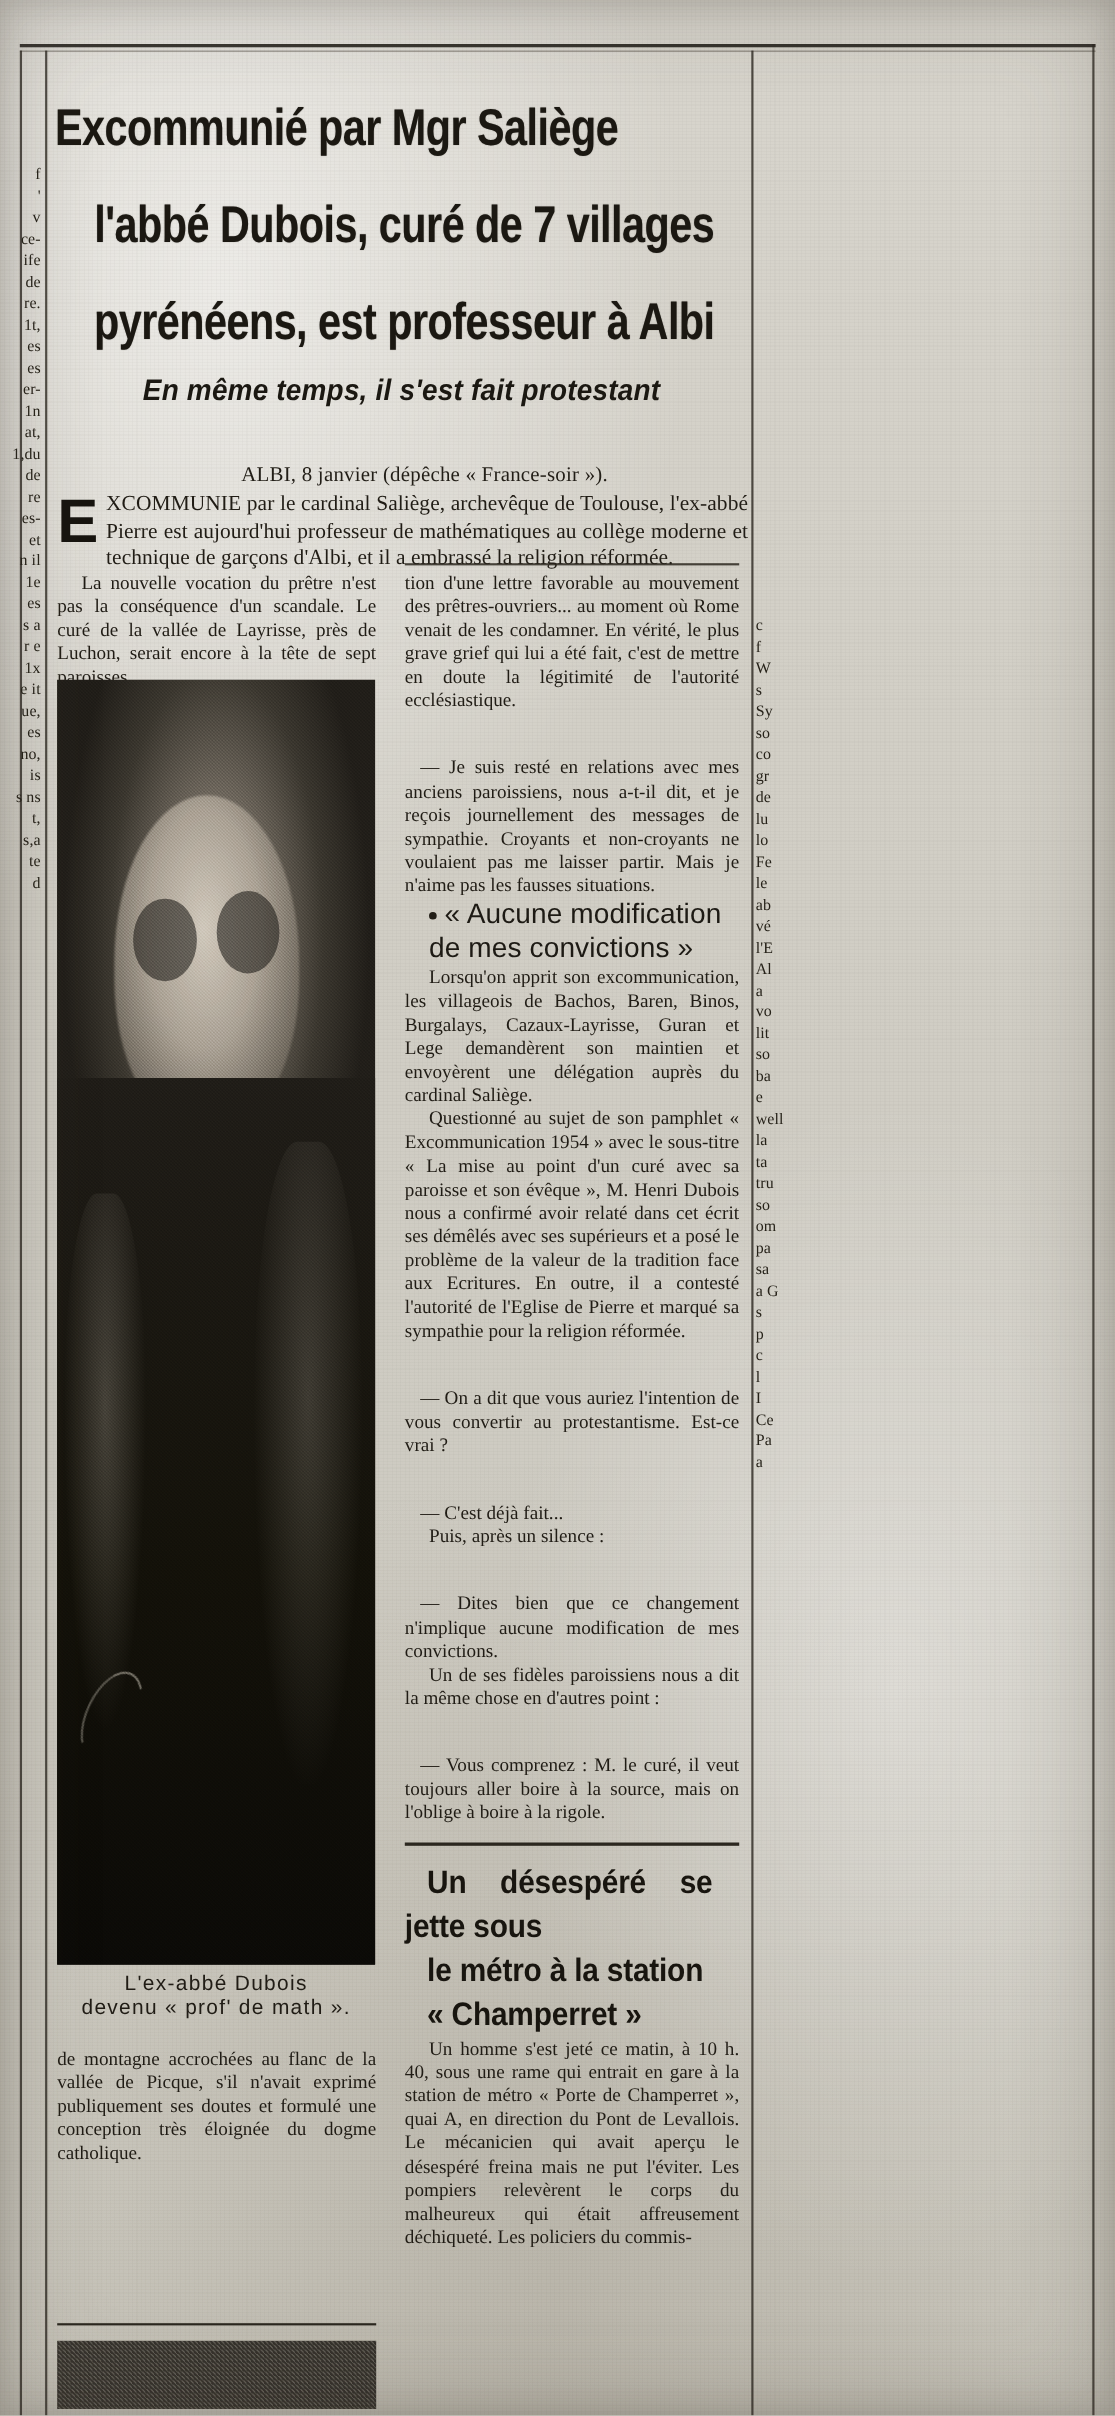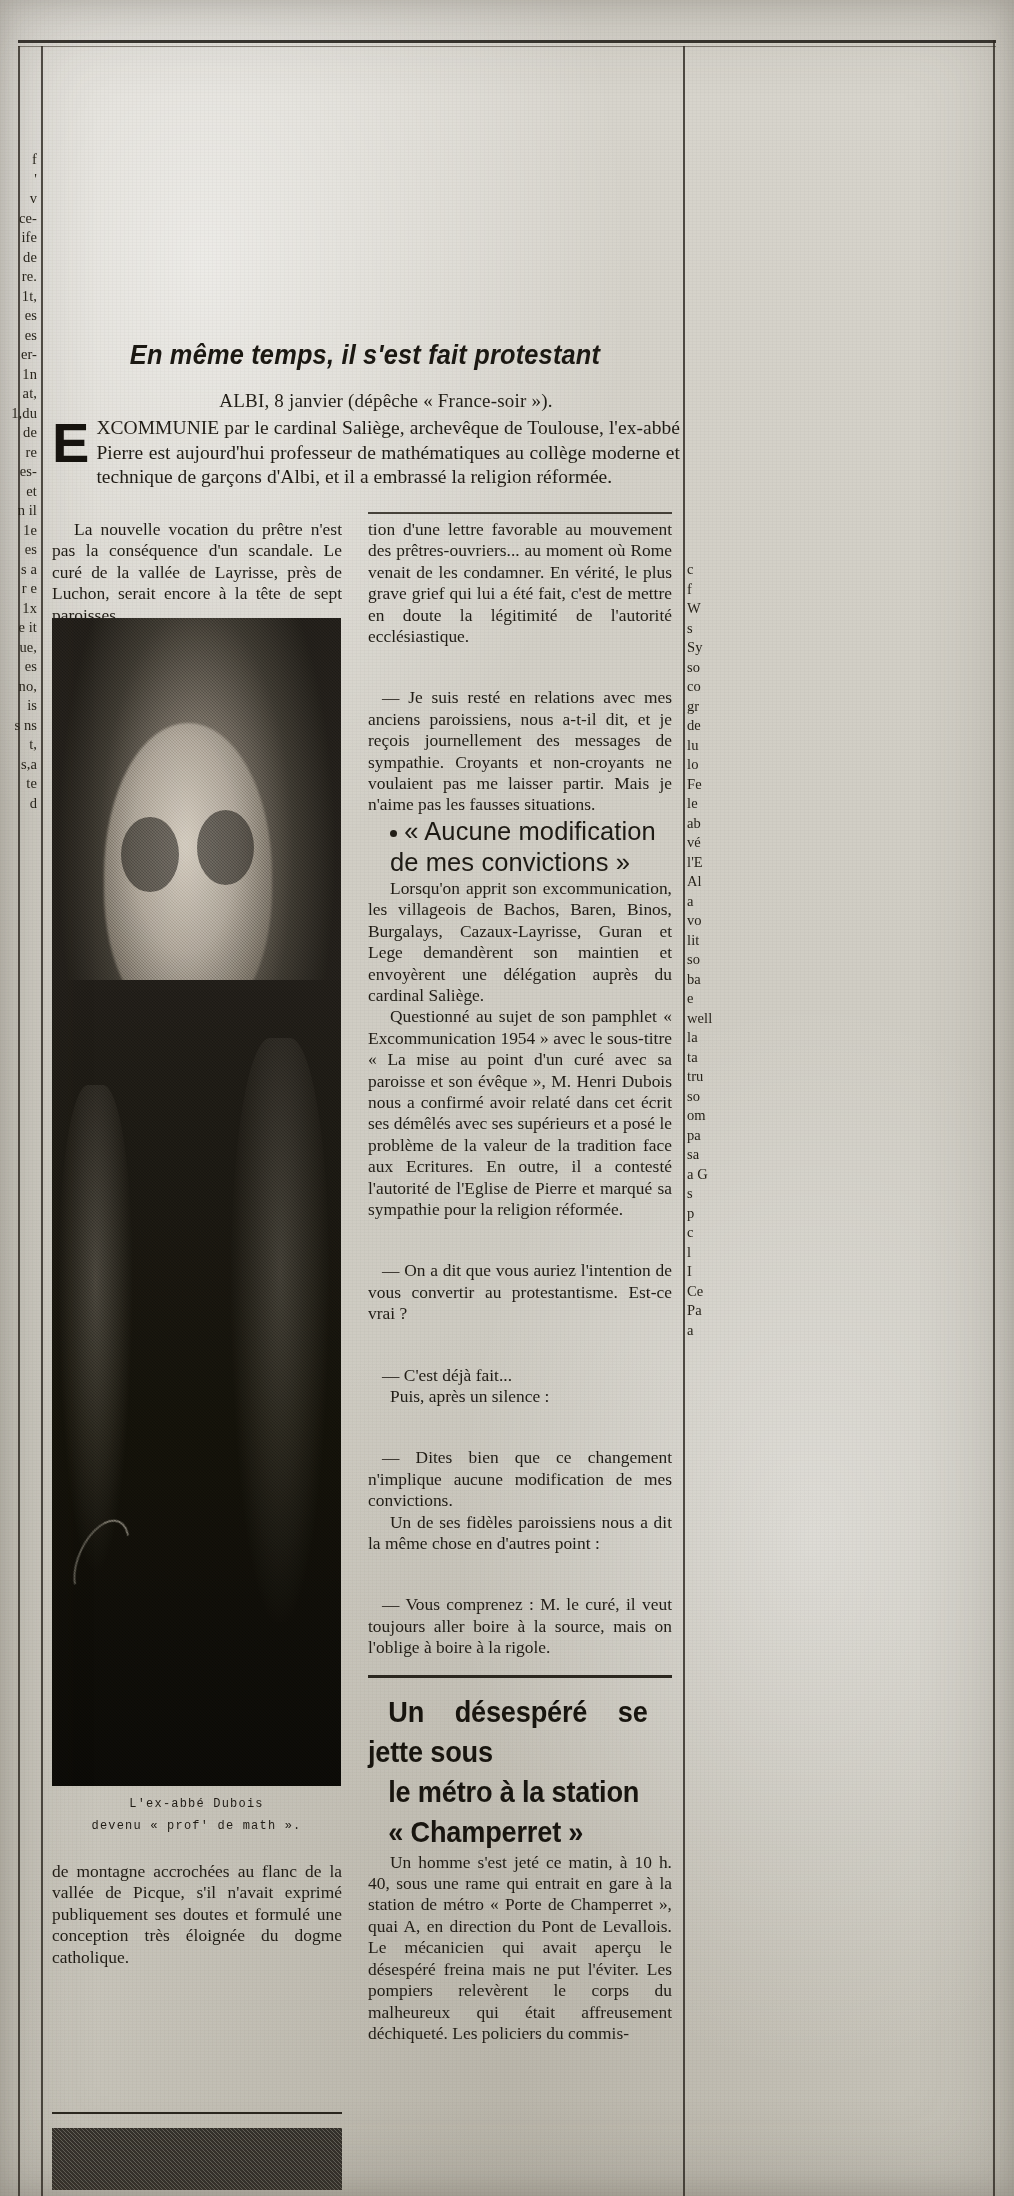--- a/index.html
+++ b/index.html
@@ -46,21 +46,21 @@
     text-shadow:0 0 1px rgba(25,22,16,.5);}
   .hl-line.c2{text-align:center;transform-origin:center center;margin-left:-12%;}
   .hl-line.c3{text-align:center;transform-origin:center center;margin-left:-12%;}
 
   .subhead{position:absolute;left:50px;top:338px;width:630px;text-align:center;
     font-family:"Liberation Sans",sans-serif;font-style:italic;font-weight:700;
     font-size:27px;line-height:34px;color:#1b1812;letter-spacing:.2px;
     transform:scaleX(.94);}
 
   
-  .lead{position:absolute;left:52px;top:388px;width:628px;}
+  .lead{position:absolute;left:52px;top:419px;width:628px;}
   .dateline{text-align:center;font-size:19px;line-height:26px;color:#221e17;
     letter-spacing:.2px;padding-left:40px;}
   .lead-body{position:relative;font-size:19.5px;line-height:24.5px;color:#201c15;
     text-align:justify;letter-spacing:.05px;margin-top:2px;}
   .dropcap{float:left;font-family:"Liberation Sans",sans-serif;font-weight:700;
     font-size:56px;line-height:46px;margin:4px 7px 0 0;color:#17140f;}
 
   
   .col{position:absolute;color:#201c15;text-align:justify;
     font-size:17.4px;line-height:21.4px;letter-spacing:.02px;}
@@ -103,21 +103,21 @@
   .photo .sheenL{position:absolute;left:2%;top:40%;width:26%;height:42%;border-radius:40%;
     background:radial-gradient(ellipse at 50% 40%, rgba(190,182,168,.28), rgba(0,0,0,0) 70%);}
   .photo .sheenR{position:absolute;left:62%;top:36%;width:34%;height:50%;border-radius:40%;
     background:radial-gradient(ellipse at 50% 40%, rgba(200,192,178,.22), rgba(0,0,0,0) 72%);}
   .photo .crescent{position:absolute;left:9%;top:77%;width:15%;height:7%;
     border:2px solid rgba(210,203,190,.5);border-radius:50%;
     border-color:rgba(210,203,190,.5) transparent transparent rgba(210,203,190,.35);
     transform:rotate(25deg);filter:blur(.5px);}
 
   .caption{position:absolute;left:52px;top:1793px;width:289px;text-align:center;
-    font-family:Liberation Mono, monospace;font-size:12px;line-height:22px;
+    font-family:Liberation Sans, sans-serif;font-size:19px;line-height:22px;
     letter-spacing:1.2px;color:#201c15;font-weight:400;}
 
   
   .bullet{width:7px;height:7px;border-radius:50%;background:#221e17;display:inline-block;
     margin:0 0 3px 0;}
   .subB{font-family:"Liberation Sans",sans-serif;font-weight:400;font-size:25.5px;
     line-height:31px;color:#1d1a14;text-align:left;letter-spacing:.1px;text-indent:0;}
 
   
   .sep2{width:100%;height:3px;background:#2b271f;margin:16px 0 14px 0;}
@@ -178,20 +178,25 @@
 es
 no,
 is
 s ns
 t,
 s,a
 te
 d</div>
   </div>
 
+  <div class="headline">
+    <div class="hl-line c1">Excommunié par Mgr Saliège</div>
+    <div class="hl-line c2">l'abbé Dubois, curé de 7 villages</div>
+    <div class="hl-line c3">pyrénéens, est professeur à Albi</div>
+  </div>
   <div class="subhead">En même temps, il s'est fait protestant</div>
 
   <div class="lead">
     <div class="dateline">ALBI, 8 janvier (dépêche « France-soir »).</div>
     <div class="lead-body">
       <span class="dropcap">E</span><span>XCOMMUNIE par le cardinal Saliège, archevêque de Toulouse, l'ex-abbé Pierre est aujourd'hui professeur de mathématiques au collège moderne et technique de garçons d'Albi, et il a embrassé la religion réformée.</span>
     </div>
   </div>
 
   <div class="col colA">

